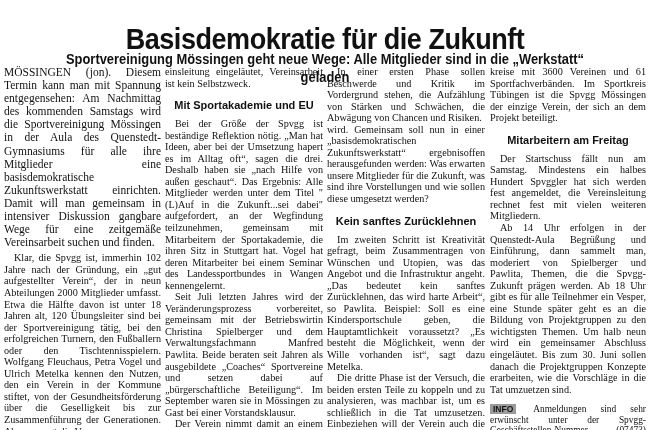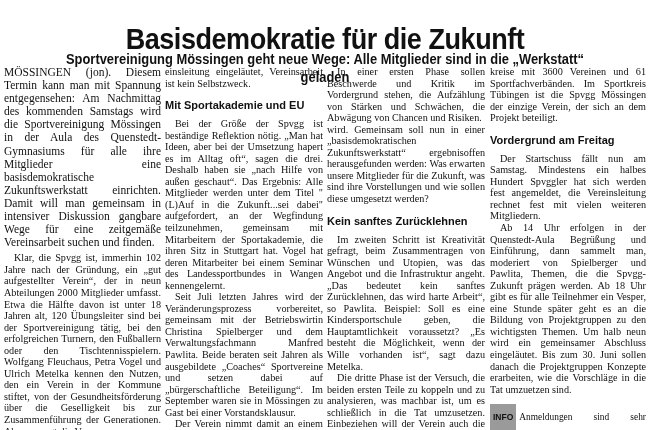--- a/index.html
+++ b/index.html
@@ -7,23 +7,23 @@
   .headline { position:absolute; left:0; top:2px; width:650px; text-align:center; font-family:"Liberation Sans", sans-serif; font-weight:bold; font-size:30px; line-height:34px; letter-spacing:-0.5px; transform:scaleX(0.9); transform-origin:center; }
   .subhead { position:absolute; left:0; top:38px; width:650px; text-align:center; font-family:"Liberation Sans", sans-serif; font-weight:bold; font-size:15px; line-height:18px; transform:scaleX(0.86); transform-origin:center; }
   .col { position:absolute; top:66px; font-size:10.2px; line-height:11.55px; text-align:justify; hyphens:manual; }
   .c1 { left:4px; width:157px; }
   .c2 { left:165px; width:158px; }
   .c3 { left:327px; width:158px; }
   .c4 { left:490px; width:156px; }
   .lead { font-weight:normal; font-size:11.5px; line-height:13.1px; }
   .p { margin:0; text-indent:10px; }
   .p.noind { text-indent:0; }
-  .sh { font-family:"Liberation Sans", sans-serif; font-weight:bold; font-size:11px; line-height:13px; margin:10px 0 6px 0; text-align:left; }
+  .sh { font-family:"Liberation Sans", sans-serif; font-weight:bold; font-size:11px; line-height:13px; margin:10px 0 6px 0; text-align:center; }
   .info { margin-top:9px; font-size:9.4px; line-height:10.3px; text-align:justify; }
-  .info-badge { display:inline-block; background:#9a9a9a; color:#111; font-family:"Liberation Sans", sans-serif; font-weight:bold; font-size:8.5px; line-height:10px; padding:8px 3px; margin-right:3px; }
+  .info-badge { display:inline-block; background:#9a9a9a; color:#111; font-family:"Liberation Sans", sans-serif; font-weight:bold; font-size:8.5px; line-height:10px; padding:0 3px; margin-right:17px; }
 </style>
 </head>
 <body>
 
 <h1 class="headline">Basisdemokratie für die Zukunft</h1>
 <h2 class="subhead">Sportvereinigung Mössingen geht neue Wege: Alle Mitglieder sind in die „Werkstatt“ geladen</h2>
 
 <div class="col c1">
   <p class="p noind lead">MÖSSINGEN (jon). Diesem Termin kann man mit Spannung entgegensehen: Am Nachmittag des kommenden Samstags wird die Sportvereinigung Mössingen in der Aula des Quenstedt-Gymnasiums für alle ihre Mitglieder eine basisdemokratische Zukunftswerkstatt einrichten. Damit will man gemeinsam in intensiver Diskussion gangbare Wege für eine zeitgemäße Vereinsarbeit suchen und finden.</p>
   <p class="p" style="margin-top:3px;">Klar, die Spvgg ist, immerhin 102 Jahre nach der Gründung, ein „gut aufgestellter Verein“, der in neun Abteilungen 2000 Mitglieder umfasst. Etwa die Hälfte davon ist unter 18 Jahren alt, 120 Übungsleiter sind bei der Sportvereinigung tätig, bei den erfolgreichen Turnern, den Fußballern oder den Tischtennisspielern. Wolfgang Fleuchaus, Petra Vogel und Ulrich Metelka kennen den Nutzen, den ein Verein in der Kommune stiftet, von der Gesundheitsförderung über die Geselligkeit bis zur Zusammenführung der Generationen. Aber, so sagt die Ver-</p>
@@ -40,19 +40,19 @@
 <div class="col c3">
   <p class="p">In einer ersten Phase sollen Beschwerde und Kritik im Vordergrund stehen, die Aufzählung von Stärken und Schwächen, die Abwägung von Chancen und Risiken.</p>
   <p class="p noind">wird. Gemeinsam soll nun in einer „basisdemokratischen Zukunftswerkstatt“ ergebnisoffen herausgefunden werden: Was erwarten unsere Mitglieder für die Zukunft, was sind ihre Vorstellungen und wie sollen diese umgesetzt werden?</p>
   <div class="sh">Kein sanftes Zurücklehnen</div>
   <p class="p">Im zweiten Schritt ist Kreativität gefragt, beim Zusammentragen von Wünschen und Utopien, was das Angebot und die Infrastruktur angeht. „Das bedeutet kein sanftes Zurücklehnen, das wird harte Arbeit“, so Pawlita. Beispiel: Soll es eine Kindersportschule geben, die Hauptamtlichkeit voraussetzt? „Es besteht die Möglichkeit, wenn der Wille vorhanden ist“, sagt dazu Metelka.</p>
   <p class="p">Die dritte Phase ist der Versuch, die beiden ersten Teile zu koppeln und zu analysieren, was machbar ist, um es schließlich in die Tat umzusetzen. Einbeziehen will der Verein auch die Mössinger Stadtverwaltung, Gemeinderäte, Vertreter von Schulen, Kindergärten und anderen Vereinen. Es gibt im Land 24 Sport-</p>
 </div>
 
 <div class="col c4">
   <p class="p noind">kreise mit 3600 Vereinen und 61 Sportfachverbänden. Im Sportkreis Tübingen ist die Spvgg Mössingen der einzige Verein, der sich an dem Projekt beteiligt.</p>
-  <div class="sh">Vordergrund am Freitag</div>
+  <div class="sh">Mitarbeitern am Freitag</div>
   <p class="p">Der Startschuss fällt nun am Samstag. Mindestens ein halbes Hundert Spvggler hat sich werden fest angemeldet, die Vereinsleitung rechnet fest mit vielen weiteren Mitgliedern.</p>
   <p class="p">Ab 14 Uhr erfolgen in der Quenstedt-Aula Begrüßung und Einführung, dann sammelt man, moderiert von Spielberger und Pawlita, Themen, die die Spvgg-Zukunft prägen werden. Ab 18 Uhr gibt es für alle Teilnehmer ein Vesper, eine Stunde später geht es an die Bildung von Projektgruppen zu den wichtigsten Themen. Um halb neun wird ein gemeinsamer Abschluss eingeläutet. Bis zum 30. Juni sollen danach die Projektgruppen Konzepte erarbeiten, wie die Vorschläge in die Tat umzuetzen sind.</p>
   <div class="info">
     <span class="info-badge">INFO</span><span>Anmeldungen sind sehr erwünscht unter der Spvgg-Geschäftsstellen-Nummer (07473) 23883, per E-Mail geschaeftsstelle@spvggmoessingen.de oder auf der Homepage www.spvggmoessingen.de.</span>
   </div>
 </div>
 
 </body></html>

